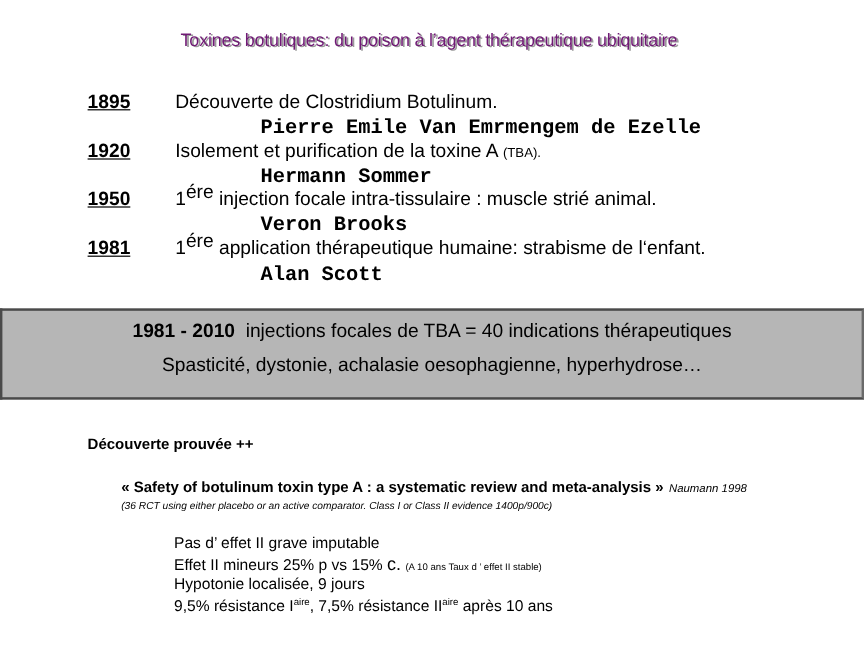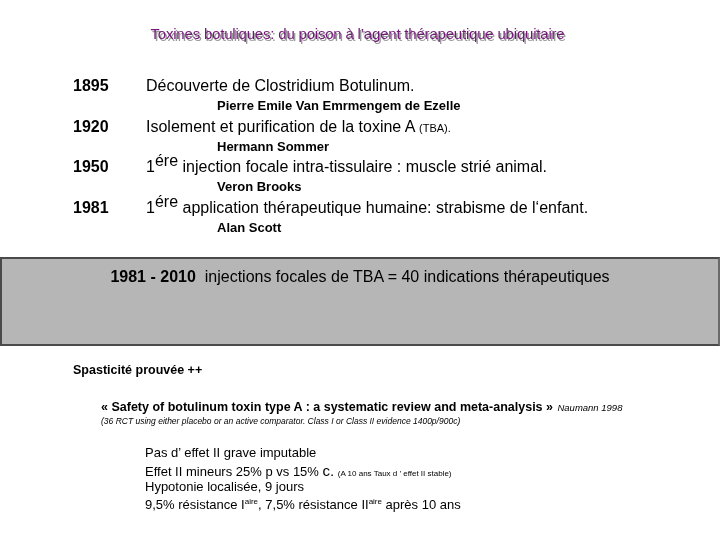--- a/index.html
+++ b/index.html
@@ -29,20 +29,21 @@
       position: absolute;
       left: 73px;
       white-space: nowrap;
     }
     .year {
       position: absolute;
       left: 0;
       top: 0;
       font-weight: bold;
       font-size: 16px;
+      text-decoration: underline;
     }
     .event {
       position: absolute;
       left: 73px;
       top: 0;
       font-size: 16px;
     }
     .event sup {
       font-size: 16px;
       vertical-align: 6px;
@@ -50,28 +51,29 @@
     }
     .small-note {
       font-size: 11px;
       text-align: center;
     }
     .person {
       position: absolute;
       left: 144px;
       top: 21px;
       font-weight: bold;
-      font-size: 13px;
+      font-size: 17px;
+      font-family: Liberation Mono, monospace;
     }
     .grey-box {
       position: absolute;
       left: 0;
       top: 257px;
       width: 720px;
-      height: 89px;
+      height: 76px;
       background: #b6b6b6;
       border: 2px solid #4a4a4a;
       border-right: 2px solid #6a6a6a;
     }
     .box-line1 {
       position: absolute;
       top: 9px;
       left: 0;
       width: 716px;
       text-align: center;
@@ -162,23 +164,24 @@
 <div class="timeline-row" style="top:199px;">
   <span class="year">1981</span>
   <span class="event"><span>1</span><sup>ére</sup><span> application thérapeutique humaine: strabisme de l‘enfant.</span></span>
   <span class="person">Alan Scott</span>
 </div>
 
 <div class="grey-box">
   <div class="box-line1">
     <span class="period">1981  - 2010</span><span style="white-space:pre;">  injections focales de TBA = 40 indications thérapeutiques</span>
   </div>
+  <div class="box-line2">Spasticité, dystonie, achalasie oesophagienne, hyperhydrose…</div>
 </div>
 
-<div class="safety-heading">Spasticité prouvée ++</div>
+<div class="safety-heading">Découverte prouvée ++</div>
 
 <div class="study-title">
   <span class="t">« Safety of botulinum toxin type A : a systematic review and meta-analysis »</span>
   <span class="ref">Naumann 1998</span>
 </div>
 
 <div class="study-desc">(36 RCT using either placebo or an active comparator. Class I or Class II evidence 1400p/900c)</div>
 
 <div class="finding" style="top:429px;">Pas d’ effet II grave imputable</div>
 

